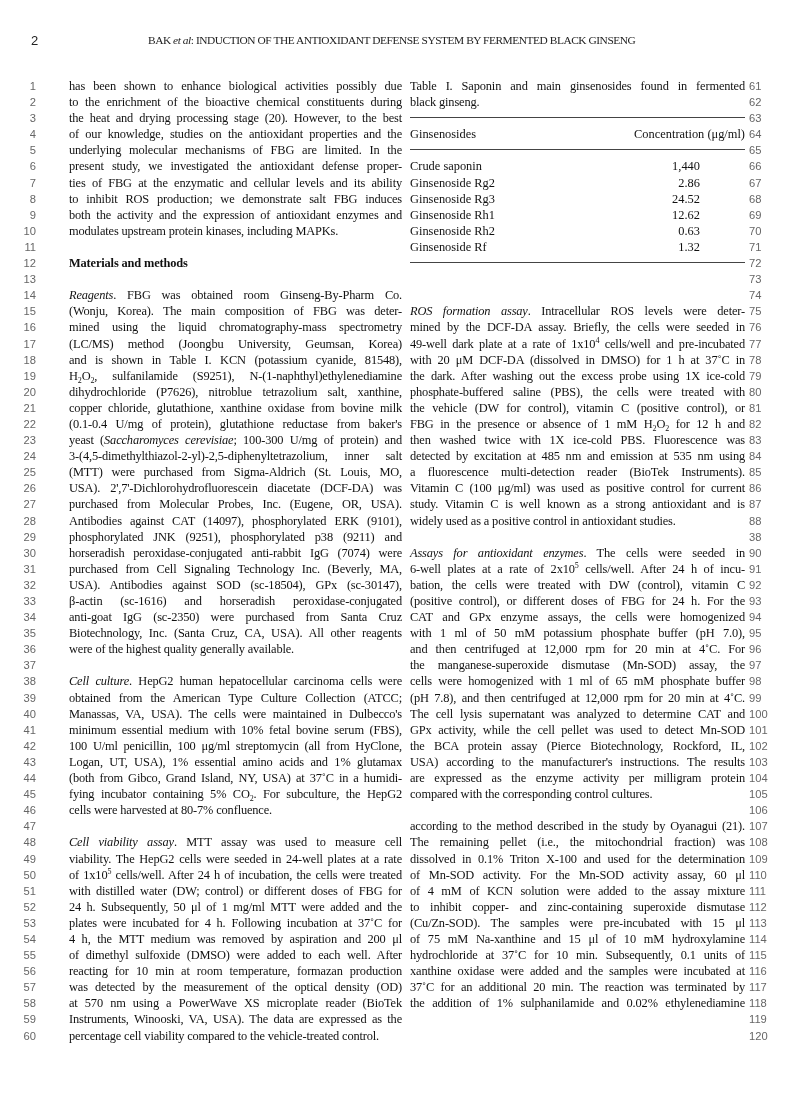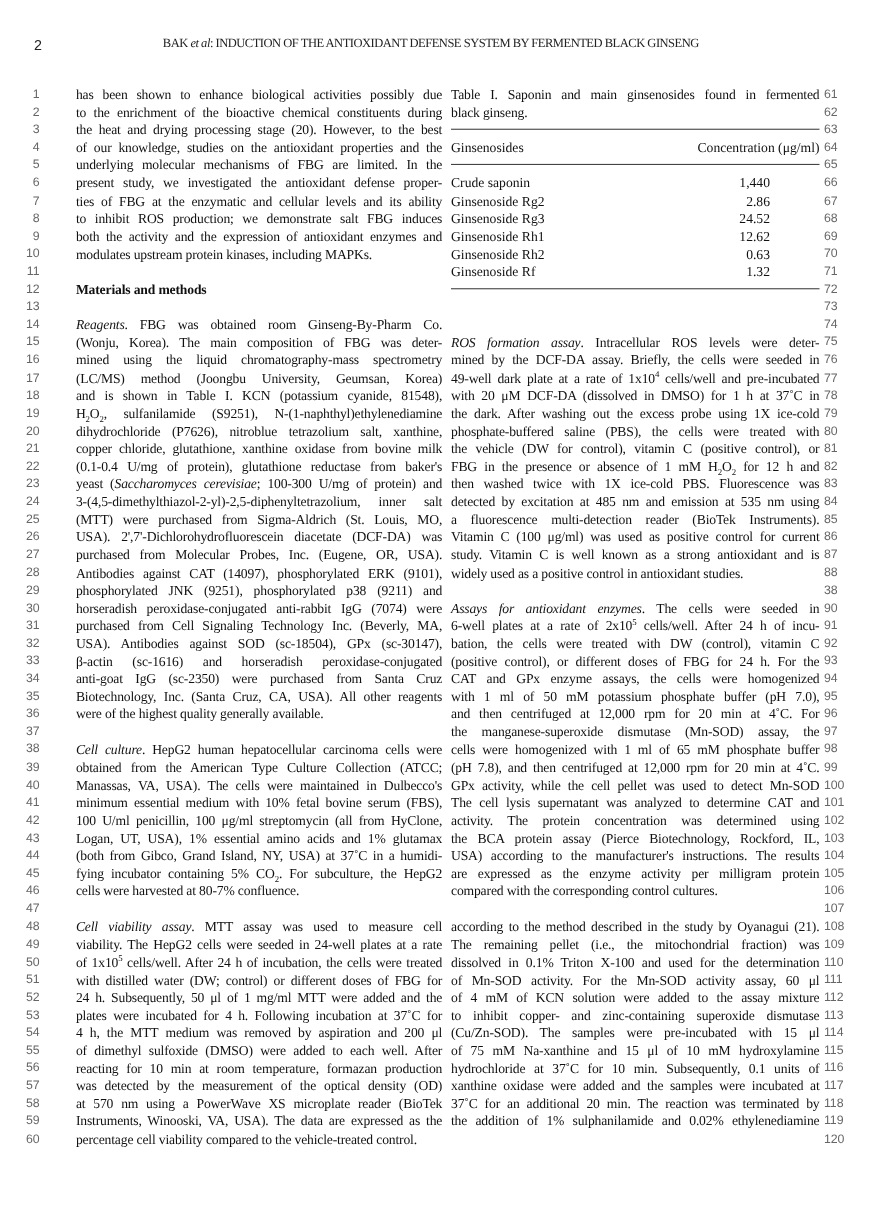--- a/index.html
+++ b/index.html
@@ -299,23 +299,22 @@
     <div class="line"><span class="runin">Assays for antioxidant enzymes</span><span>. The cells were seeded in</span></div>
     <div class="line"><span>6-well plates at a rate of 2x10</span><sup>5</sup><span> cells/well. After 24 h of incu-</span></div>
     <div class="line">bation, the cells were treated with DW (control), vitamin C</div>
     <div class="line">(positive control), or different doses of FBG for 24 h. For the</div>
     <div class="line">CAT and GPx enzyme assays, the cells were homogenized</div>
     <div class="line">with 1 ml of 50 mM potassium phosphate buffer (pH 7.0),</div>
     <div class="line">and then centrifuged at 12,000 rpm for 20 min at 4˚C. For</div>
     <div class="line">the manganese-superoxide dismutase (Mn-SOD) assay, the</div>
     <div class="line">cells were homogenized with 1 ml of 65 mM phosphate buffer</div>
     <div class="line">(pH 7.8), and then centrifuged at 12,000 rpm for 20 min at 4˚C.</div>
+    <div class="line">The cell lysis supernatant was analyzed to determine CAT and</div>
     <div class="line">GPx activity, while the cell pellet was used to detect Mn-SOD</div>
-    <div class="line">The cell lysis supernatant was analyzed to determine CAT and</div>
-    <div class="line">activity. The protein concentration was determined using</div>
     <div class="line">the BCA protein assay (Pierce Biotechnology, Rockford, IL,</div>
     <div class="line">USA) according to the manufacturer's instructions. The results</div>
     <div class="line">are expressed as the enzyme activity per milligram protein</div>
     <div class="line last">compared with the corresponding control cultures.</div>
   </div>
   <div class="line blank"></div>
 
   <div>
     <div class="line">according to the method described in the study by Oyanagui (21).</div>
     <div class="line">The remaining pellet (i.e., the mitochondrial fraction) was</div>

